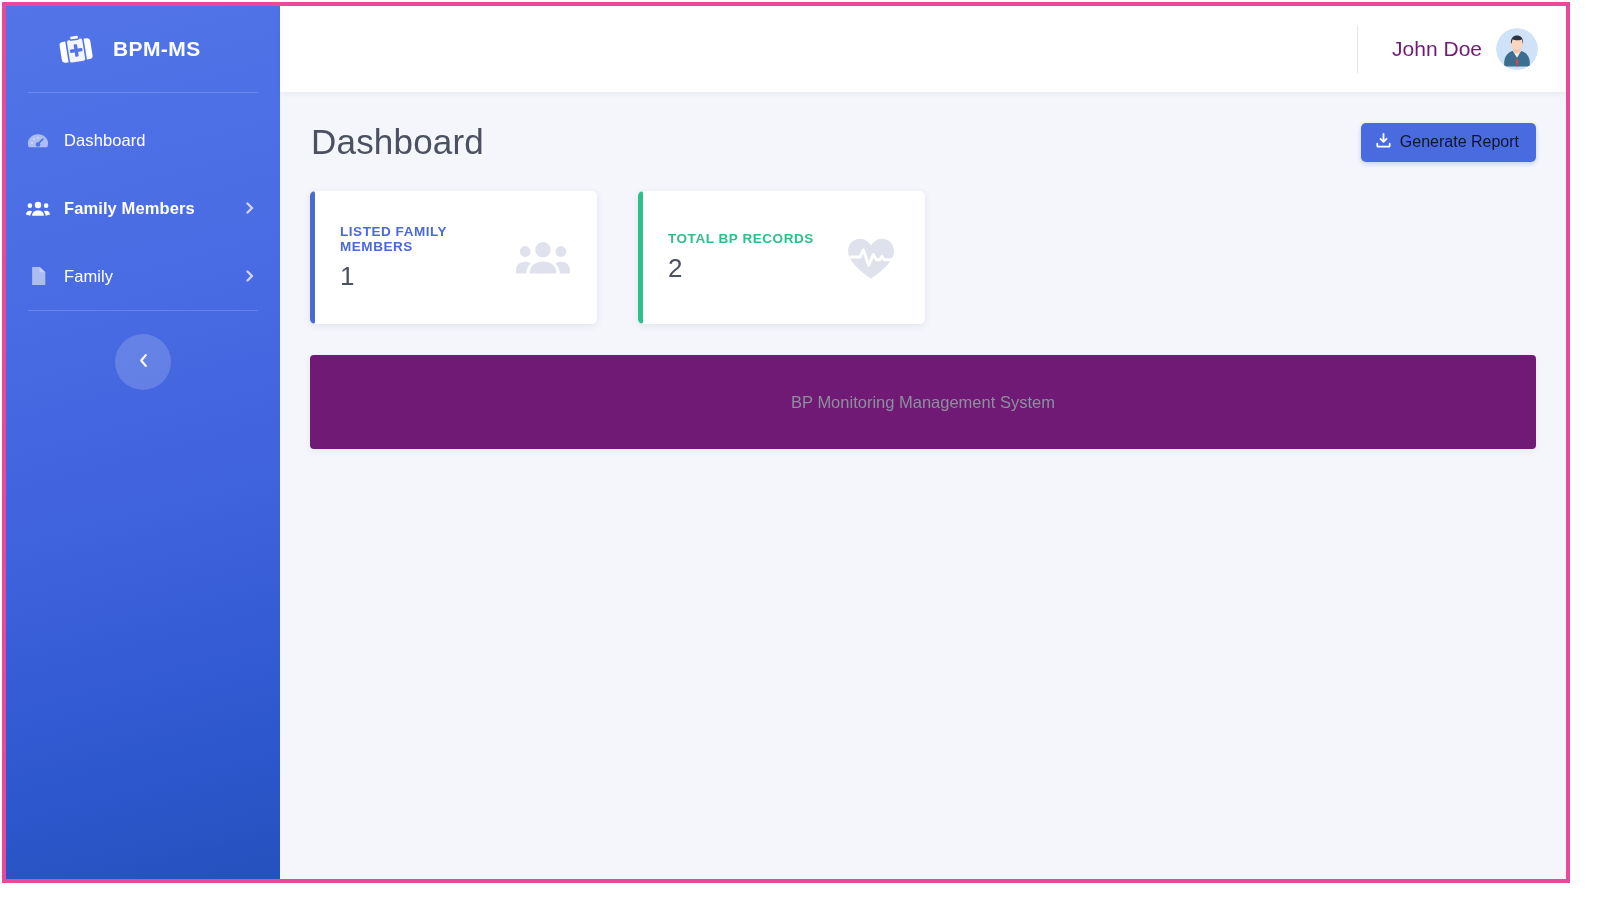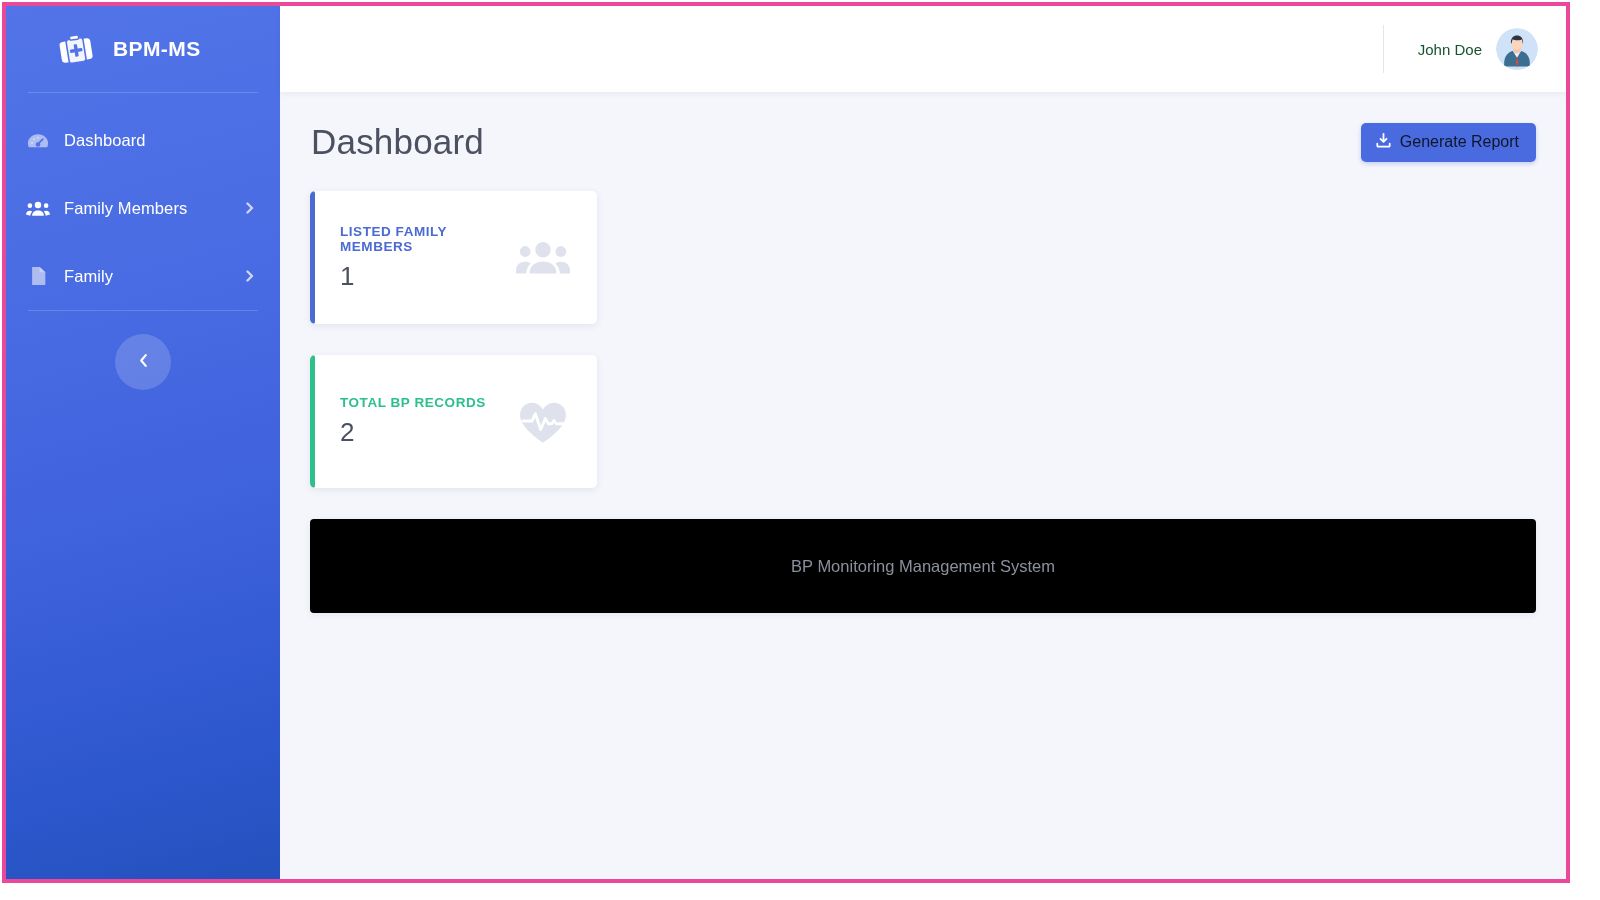--- a/index.html
+++ b/index.html
@@ -78,21 +78,21 @@
     opacity: 0.78;
   }
   .nav-label {
     margin-left: 14px;
     font-size: 16.5px;
     color: #ffffff;
     flex: 1 1 auto;
     letter-spacing: 0.1px;
   }
   .nav-item.strong .nav-icon { opacity: 1; }
-  .nav-item.strong .nav-label { font-weight: normal; }
+  .nav-item.strong .nav-label { font-weight: bold; }
   .nav-chevron {
     width: 12px;
     height: 14px;
     opacity: 0.72;
     flex: 0 0 12px;
   }
 
   .collapse-wrap {
     margin-top: 23px;
     display: flex;
@@ -134,22 +134,22 @@
     position: relative;
     z-index: 5;
   }
   .topbar-sep {
     width: 1px;
     height: 48px;
     background: #e3e6ee;
     margin-right: 34px;
   }
   .user-name {
-    font-size: 15px;
-    color: #14532d;
+    font-size: 21px;
+    color: #701a75;
     margin-right: 14px;
   }
   .avatar {
     width: 42px;
     height: 42px;
     border-radius: 50%;
     display: block;
     flex: 0 0 42px;
   }
 
@@ -183,21 +183,21 @@
     font-size: 16px;
     font-family: "Liberation Sans", sans-serif;
     display: inline-flex;
     align-items: center;
     gap: 9px;
     cursor: pointer;
     box-shadow: 0 2px 4px rgba(74,106,224,0.28);
   }
 
   
-  .stat-row { display: flex; gap: 31px; flex-direction: column; }
+  .stat-row { display: flex; gap: 41px; }
 
   .stat-card {
     width: 287px;
     height: 133px;
     background: #ffffff;
     border-radius: 5px;
     box-shadow: 0 2px 7px rgba(45,60,100,0.09);
     display: flex;
     align-items: center;
     padding: 0 26px 0 30px;
@@ -230,21 +230,21 @@
     height: 46px;
     flex: 0 0 56px;
     display: flex;
     align-items: center;
     justify-content: center;
   }
 
   
   .info-panel {
     margin-top: 31px;
-    background: #000000;
+    background: #701a75;
     border-radius: 4px;
     height: 94px;
     box-shadow: 0 2px 7px rgba(45,60,100,0.07);
     display: flex;
     align-items: center;
     justify-content: center;
   }
   .info-text {
     font-size: 16.5px;
     color: #8b909d;

